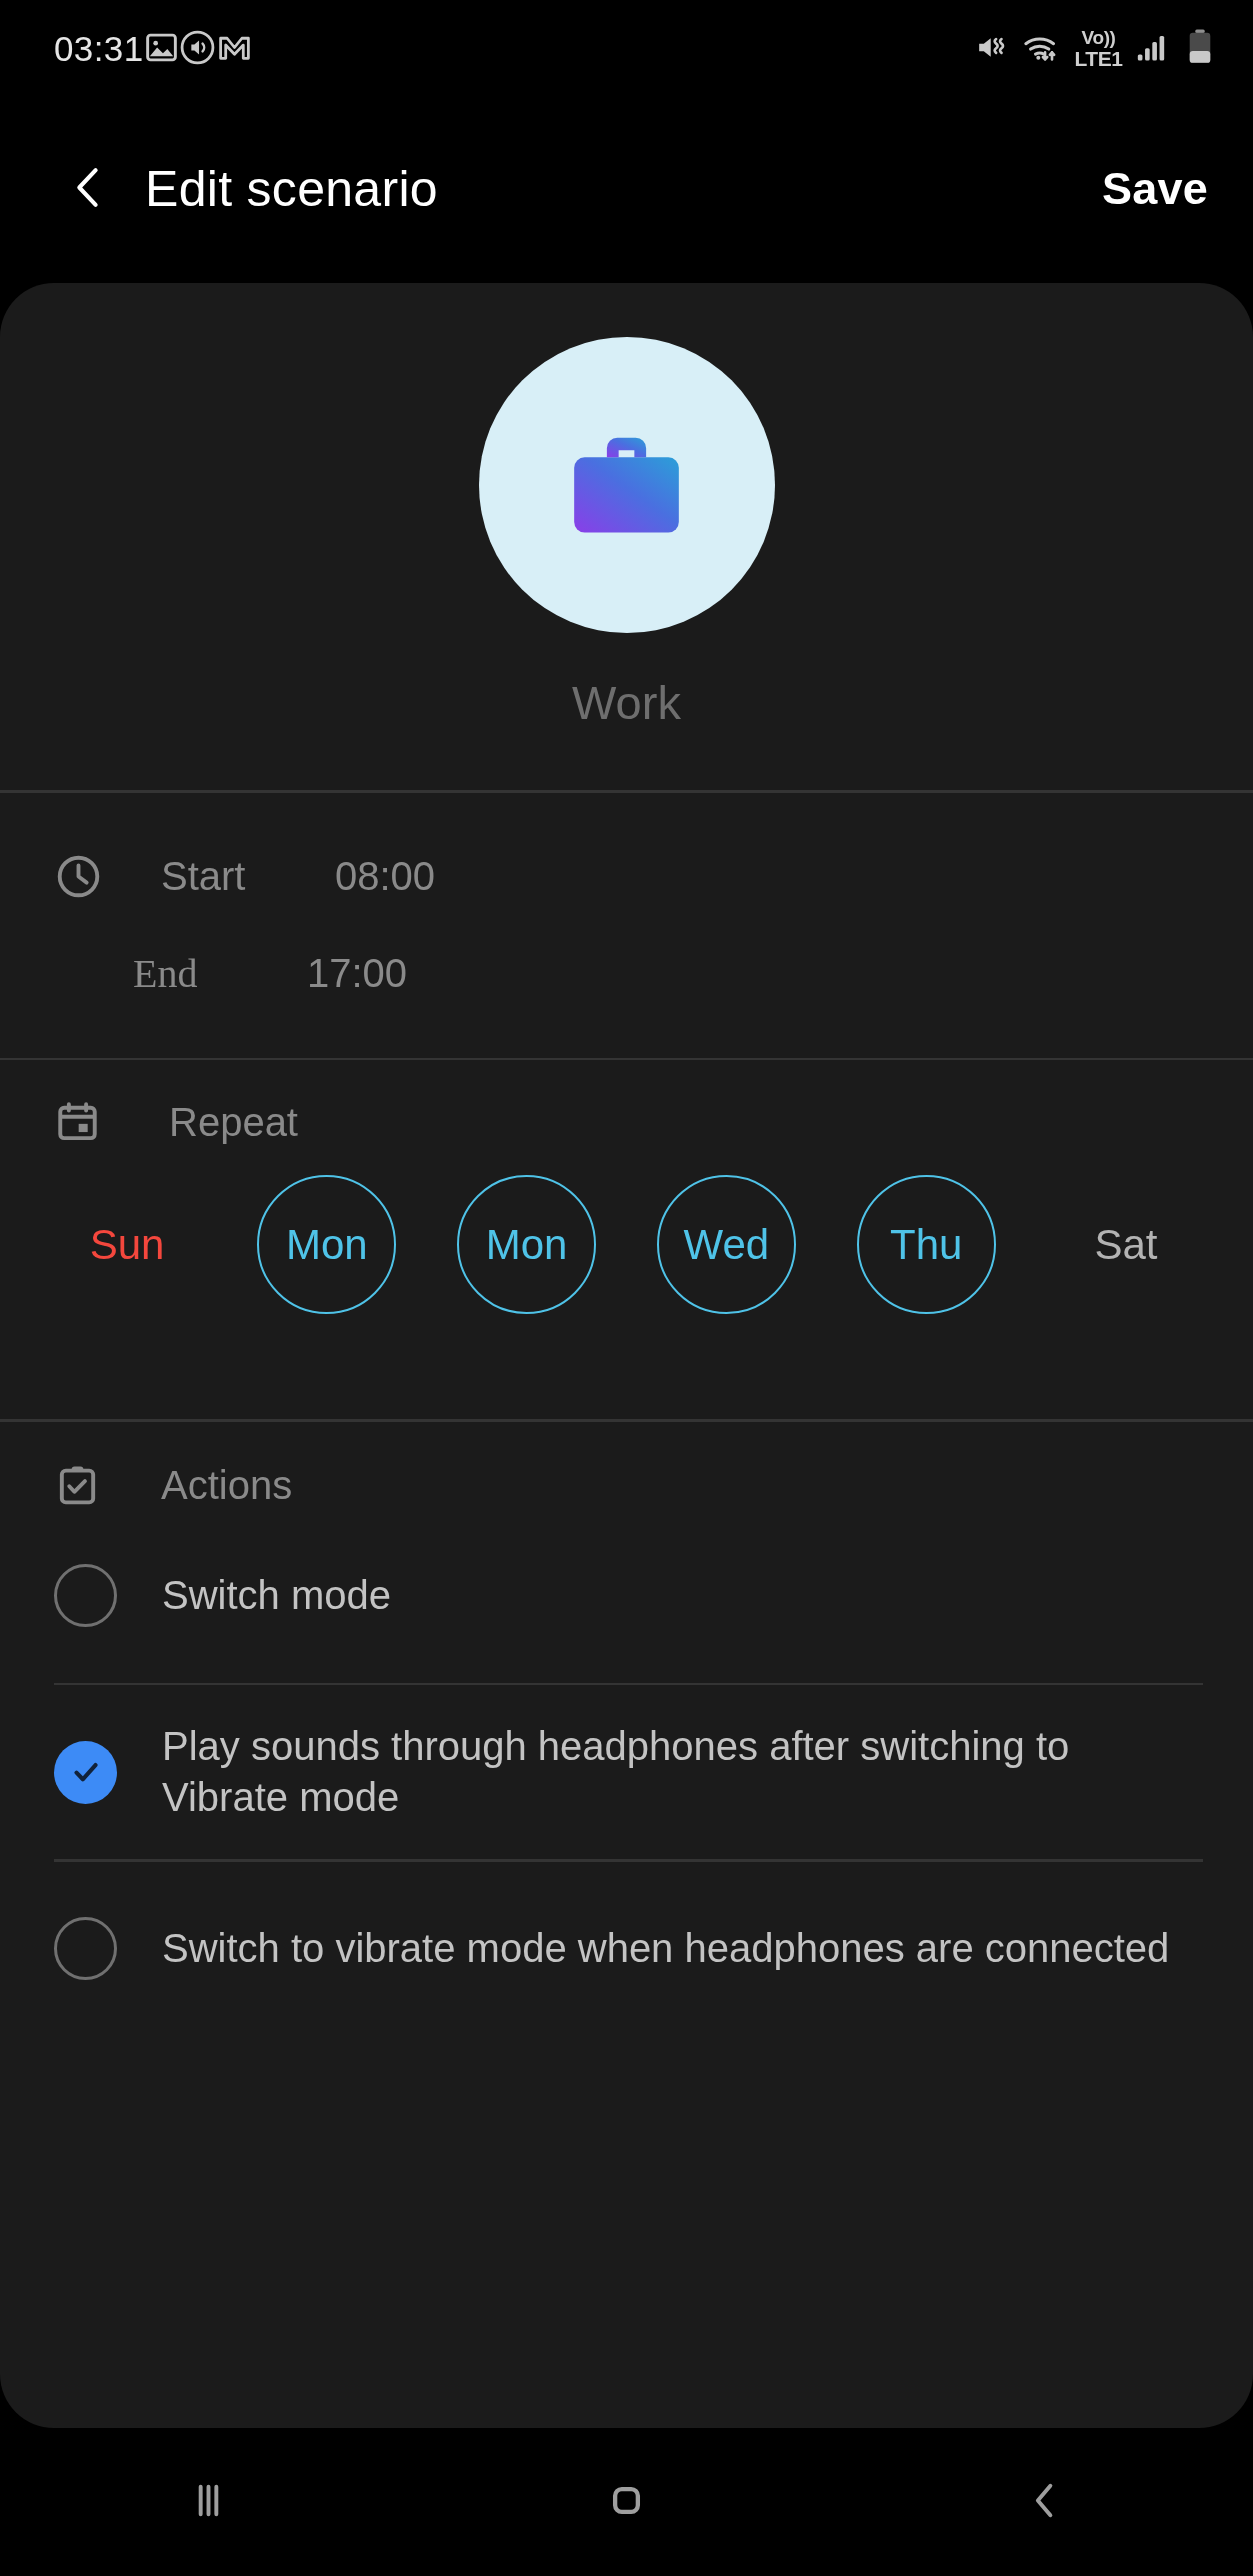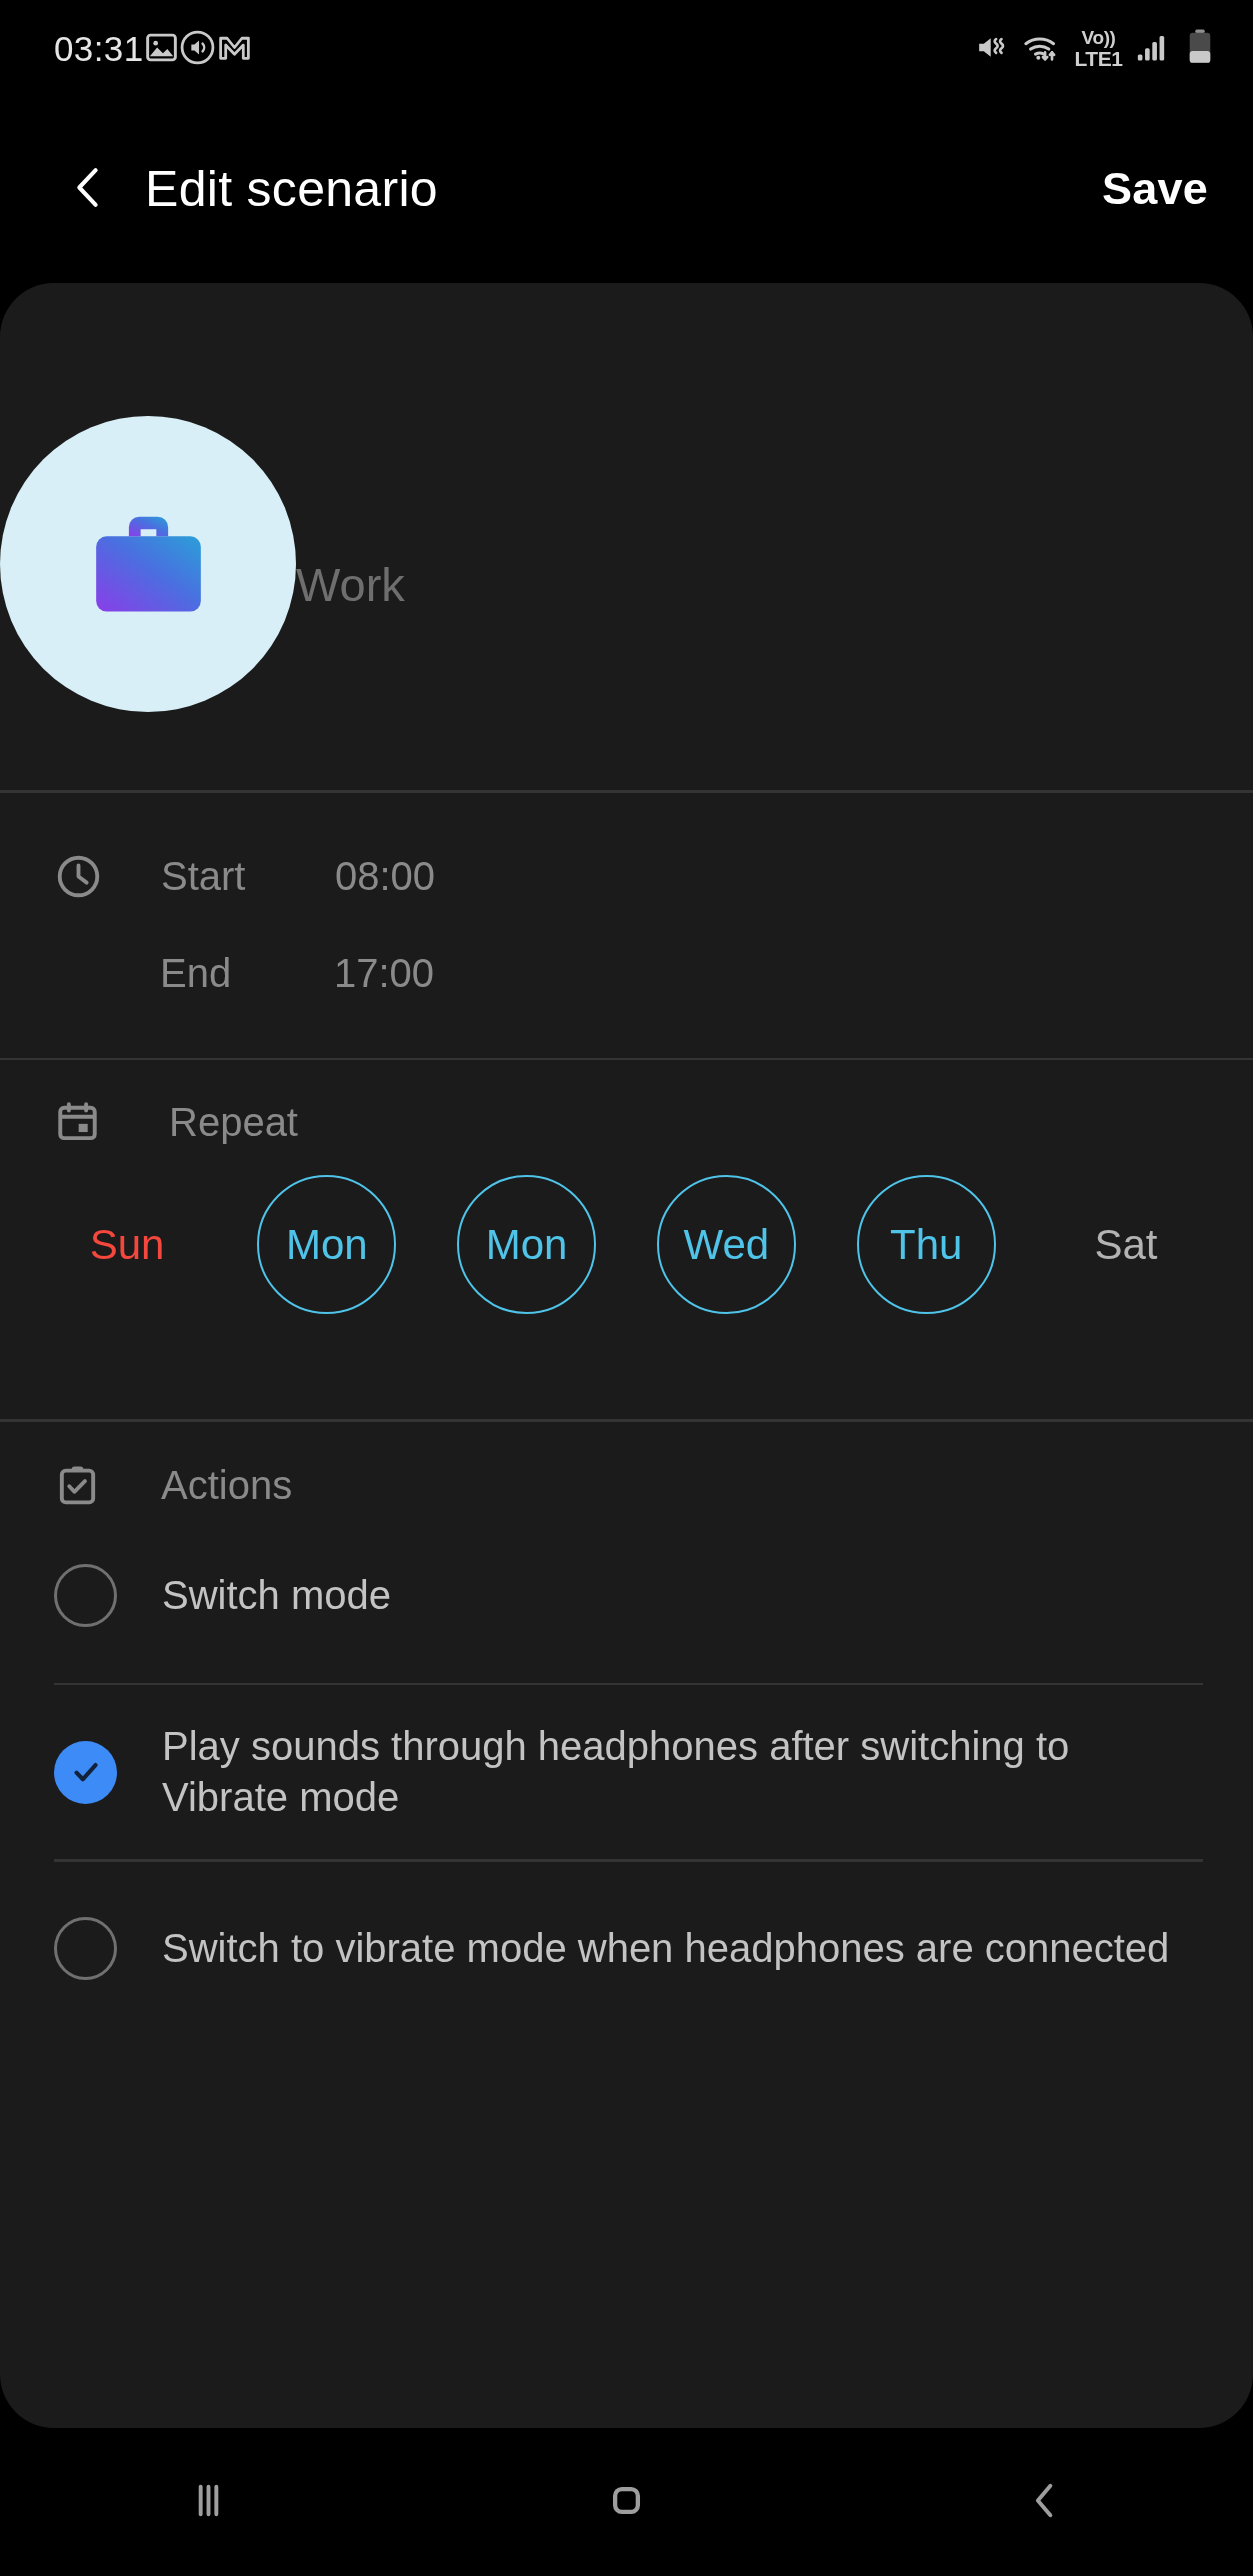--- a/index.html
+++ b/index.html
@@ -40,40 +40,40 @@
 
   
   .card {
     position: absolute; top: 283px; left: 0; width: 1253px; height: 2145px;
     background: #1b1b1b;
     border-radius: 54px 54px 54px 54px;
     overflow: hidden;
   }
 
   
-  .hero { height: 507px; display: flex; align-items: center; justify-content: flex-start; padding-top: 54px; }
+  .hero { height: 507px; display: flex; flex-direction: column; align-items: center; justify-content: flex-start; padding-top: 54px; }
   .hero-circle {
     width: 296px; height: 296px; border-radius: 50%;
     background: #d8eff7; display: flex; align-items: center; justify-content: center;
   }
   .hero-name { margin-top: 42px; color: #6e6e6e; font-size: 47px; }
 
   .divider-full { height: 2.6px; background: #343434; width: 100%; }
   .divider-inset { height: 2.6px; background: #343434; width: 1149px; margin: 0 auto; }
 
   
   .section { padding: 0 54px; }
   .row-ico { width: 63px; display: flex; align-items: center; justify-content: flex-start; flex: none; }
 
   
   .time-sec { height: 265px; display: flex; flex-direction: column; justify-content: center; }
   .time-row { display: flex; align-items: center; height: 97px; }
   .time-label { color: #8a8a8a; font-size: 40px; margin-left: 44px; width: 174px; }
   .time-value { color: #8a8a8a; font-size: 40px; }
-  .time-row.second .time-label { margin-left: 106px; }
+  .time-row.second .time-label { margin-left: 79px; font-family: Liberation Serif, serif; }
 
   
   .repeat-sec { height: 359px; padding-top: 38px; }
   .repeat-head { display: flex; align-items: flex-end; gap: 8px; }
   .repeat-title { color: #8a8a8a; font-size: 40px; margin-left: 44px; }
   .days { display: flex; align-items: center; justify-content: space-between; margin-top: 30px; padding: 0 3.5px; }
   .day {
     width: 139px; height: 139px; border-radius: 50%;
     display: flex; align-items: center; justify-content: center;
     font-size: 42px;

